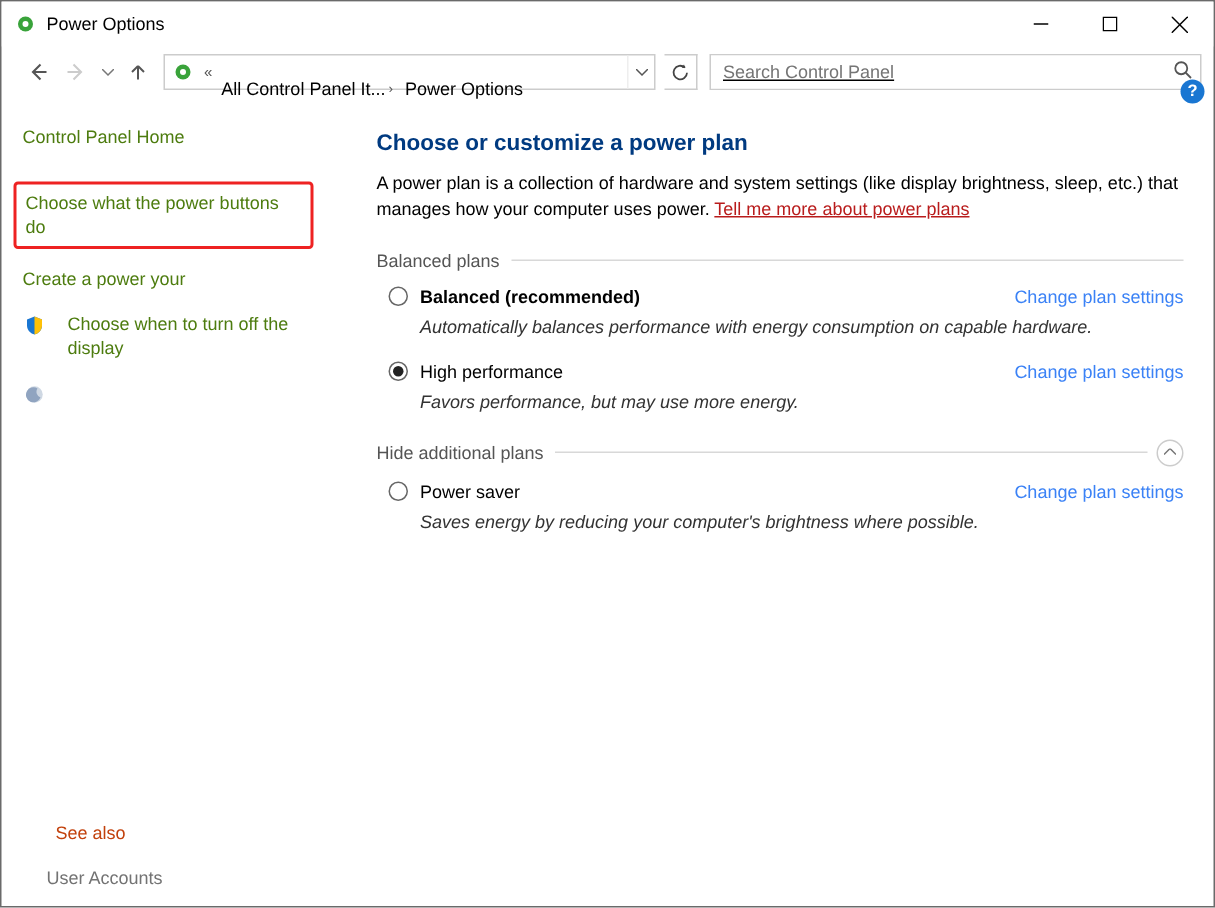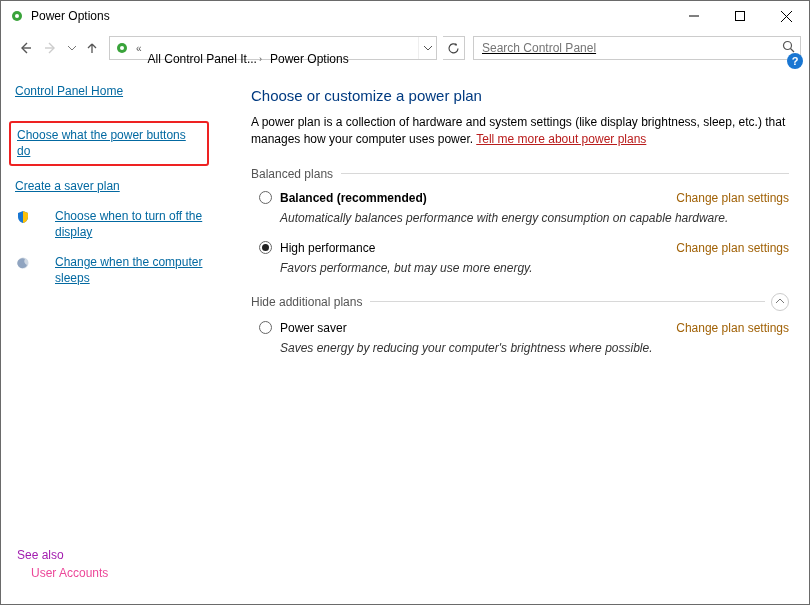--- a/index.html
+++ b/index.html
@@ -73,40 +73,40 @@
     height: calc(605px - 30px - 34px - 2px);
     position:relative;
   }
   .sidebar {
     width: 220px;
     padding: 18px 14px 10px 14px;
     display:flex;
     flex-direction:column;
     position:relative;
   }
-  .side-link { color:#0369a1; font-size:12px; margin-bottom:14px; line-height:1.35; cursor:default;text-decoration:underline; }
+  .side-link { color:#4d7c0f; font-size:12px; margin-bottom:14px; line-height:1.35; cursor:default; }
   .side-link.home { margin-bottom:22px; }
-  .side-row { display:flex; align-items:flex-start; gap:24px; }
+  .side-row { display:flex; align-items:flex-start; gap:14px; }
   .side-row .side-ico { width:16px; height:16px; flex:0 0 16px; display:flex; align-items:center; justify-content:center; margin-top:1px;}
   .highlight-box {
     border:2px solid #e22; padding:4px 6px; border-radius:3px; margin-left:-6px; margin-right:-2px;
   }
-  .see-also { position:absolute; bottom:42px; left:16px; color:#a21caf; }
-  .user-accounts { position:absolute; bottom:24px; left:30px; color:#ec4899; }
+  .see-also { position:absolute; bottom:42px; left:36px; color:#c2410c; }
+  .user-accounts { position:absolute; bottom:12px; left:30px; color:#737373; }
   .main {
     flex:1;
     padding: 22px 20px 10px 30px;
     position:relative;
   }
   .help-icon {
     position:absolute; top:-12px; right:6px; width:16px; height:16px;
     background:#1976d2; border-radius:50%; color:#fff; font-size:11px; font-weight:bold;
     display:flex; align-items:center; justify-content:center;
   }
-  h1.page-title { font-size:15px; color:#003a80; font-weight:400; margin:0 0 10px 0; }
+  h1.page-title { font-size:15px; color:#003a80; font-weight:700; margin:0 0 10px 0; }
   .desc { font-size:12px; line-height:1.45; margin-bottom:18px; }
   .desc a { color:#b91c1c; text-decoration:underline; }
   .section {
     margin-bottom:18px;
   }
   .section-header {
     display:flex; align-items:center; color:#555; font-size:12px; margin-bottom:10px;
   }
   .section-header .line { flex:1; height:1px; background:#d8d8d8; margin-left:8px; }
   .expander { width:18px; height:18px; border:1px solid #ccc; border-radius:50%; display:flex; align-items:center; justify-content:center; margin-left:6px; color:#666; font-size:10px;}
@@ -114,21 +114,21 @@
     margin: 0 0 16px 8px;
   }
   .plan-row1 { display:flex; align-items:center; }
   .radio {
     width:13px; height:13px; border:1px solid #666; border-radius:50%; margin-right:8px;
     display:flex; align-items:center; justify-content:center; flex:0 0 13px;
   }
   .radio .dot { width:7px; height:7px; background:#222; border-radius:50%; }
   .plan-name { font-size:12px; }
   .plan-name.bold { font-weight:600; }
-  .plan .link { margin-left:auto; color:#a16207; font-size:12px; }
+  .plan .link { margin-left:auto; color:#3b82f6; font-size:12px; }
   .plan-desc { margin: 6px 0 0 21px; color:#333; font-size:12px;font-style:italic; }
 </style>
 </head>
 <body>
 
 <div class="titlebar">
   <span class="app-icon">
     <svg width="14" height="14" viewBox="0 0 14 14">
         <circle cx="7" cy="7" r="5" fill="#39a33a"></circle>
         <circle cx="7" cy="7" r="2" fill="#fff"></circle>
@@ -218,40 +218,39 @@
 
 <div class="body">
 
   <div class="sidebar">
     <div class="side-link home">Control Panel Home</div>
 
     <div class="side-link" style="margin-bottom:12px;">
       <div class="highlight-box">Choose what the power buttons do</div>
     </div>
 
-    <div class="side-link">Create a saver plan</div>
+    <div class="side-link">Create a power your</div>
 
     <div class="side-link side-row">
       <span class="side-ico">
         <svg width="14" height="14" viewBox="0 0 14 14">
             <path d="M7 1 L12 3 V7 C12 10 9.5 12.5 7 13 C4.5 12.5 2 10 2 7 V3 Z" fill="#1976d2"></path>
             <path d="M7 1 L12 3 V7 C12 10 9.5 12.5 7 13 V1 Z" fill="#ffc107"></path>
           </svg>
       </span>
       <span>Choose when to turn off the display</span>
     </div>
 
     <div class="side-link side-row">
       <span class="side-ico">
         <svg width="14" height="14" viewBox="0 0 14 14">
             <circle cx="7" cy="7" r="5.5" fill="#cfd8e3"></circle>
             <path d="M9 3 A5 5 0 1 0 11 9 A4 4 0 0 1 9 3 Z" fill="#90a4c0"></path>
           </svg>
       </span>
-      <span>Change when the computer sleeps</span>
     </div>
 
     <div class="see-also">See also</div>
     <div class="user-accounts">User Accounts</div>
   </div>
 
   <div class="main">
     <div class="help-icon">?</div>
 
     <h1 class="page-title">Choose or customize a power plan</h1>

